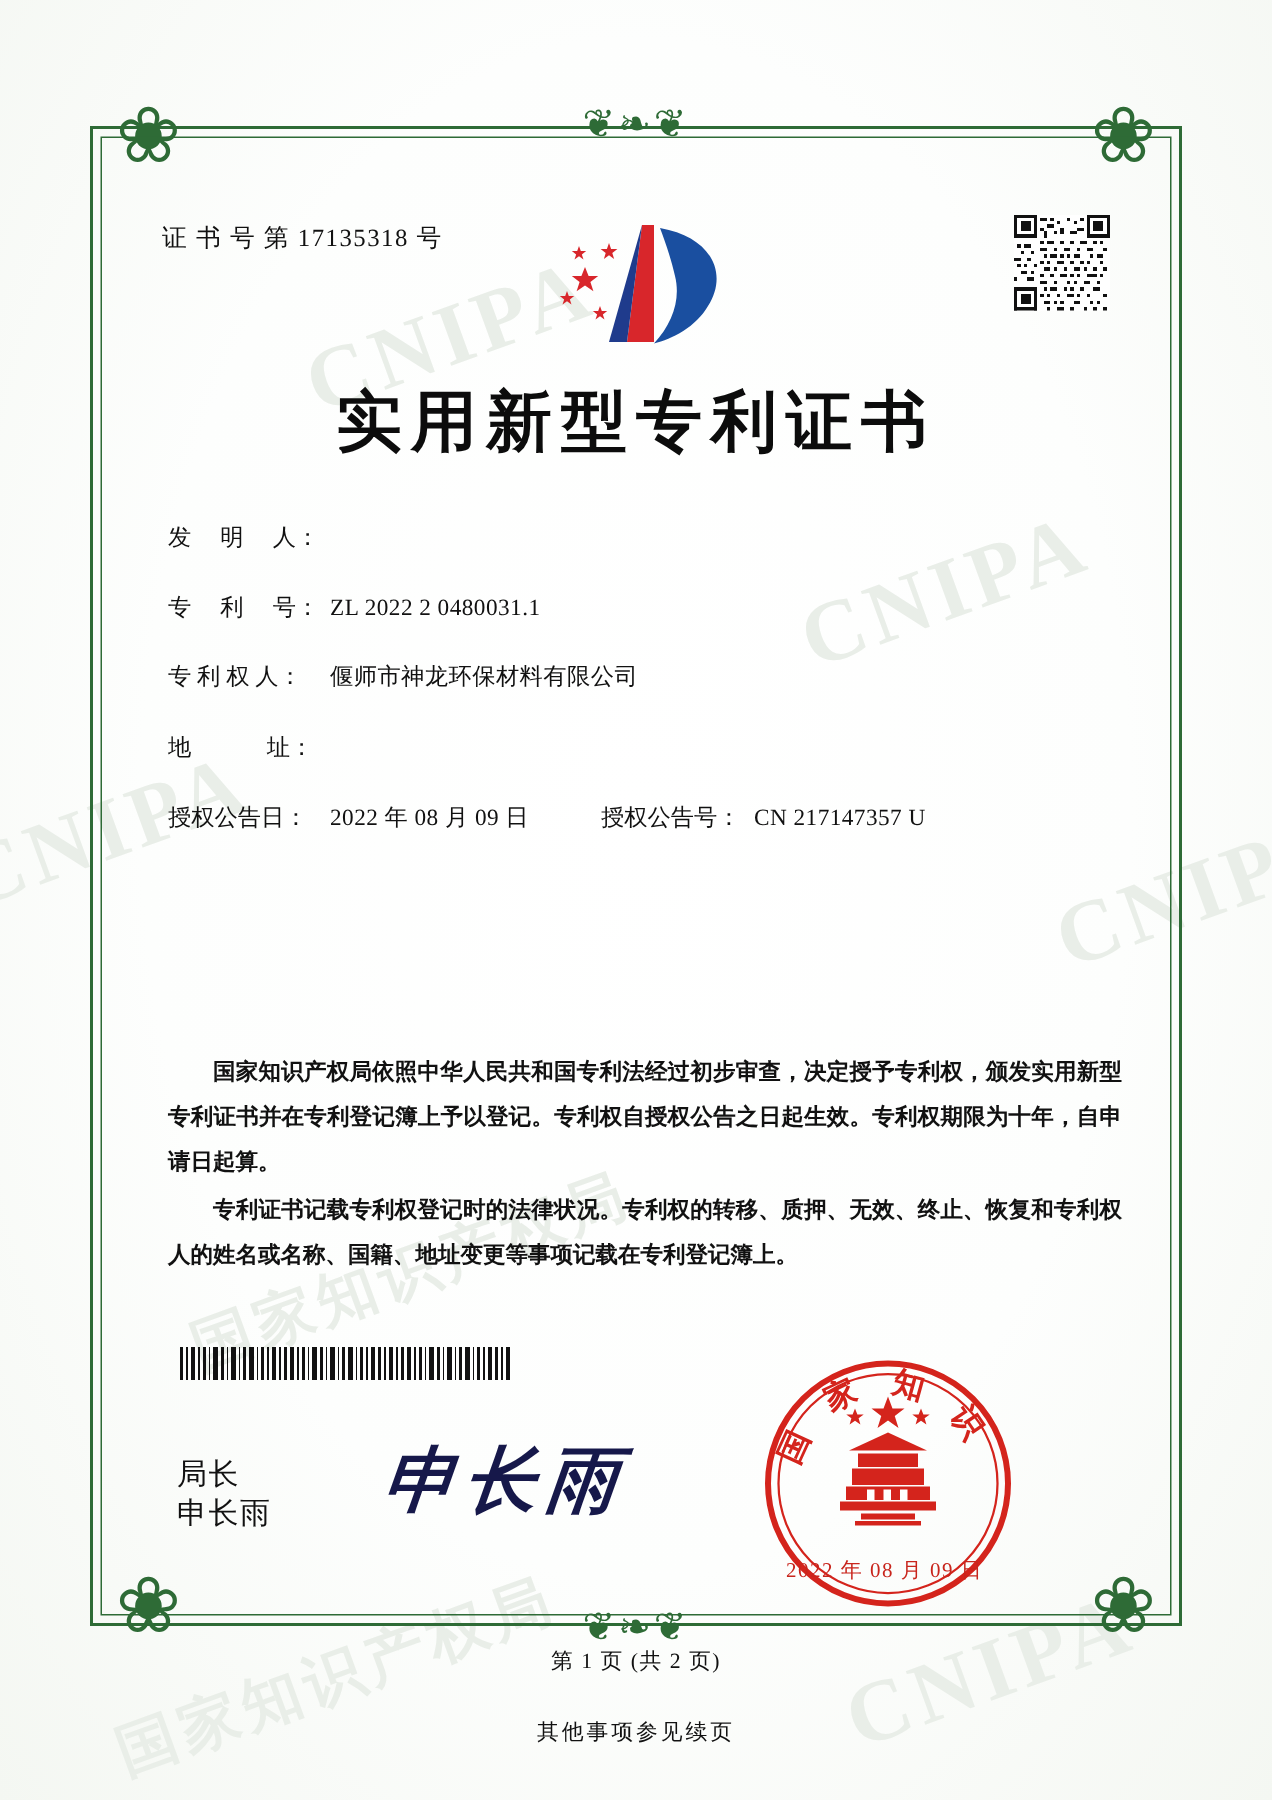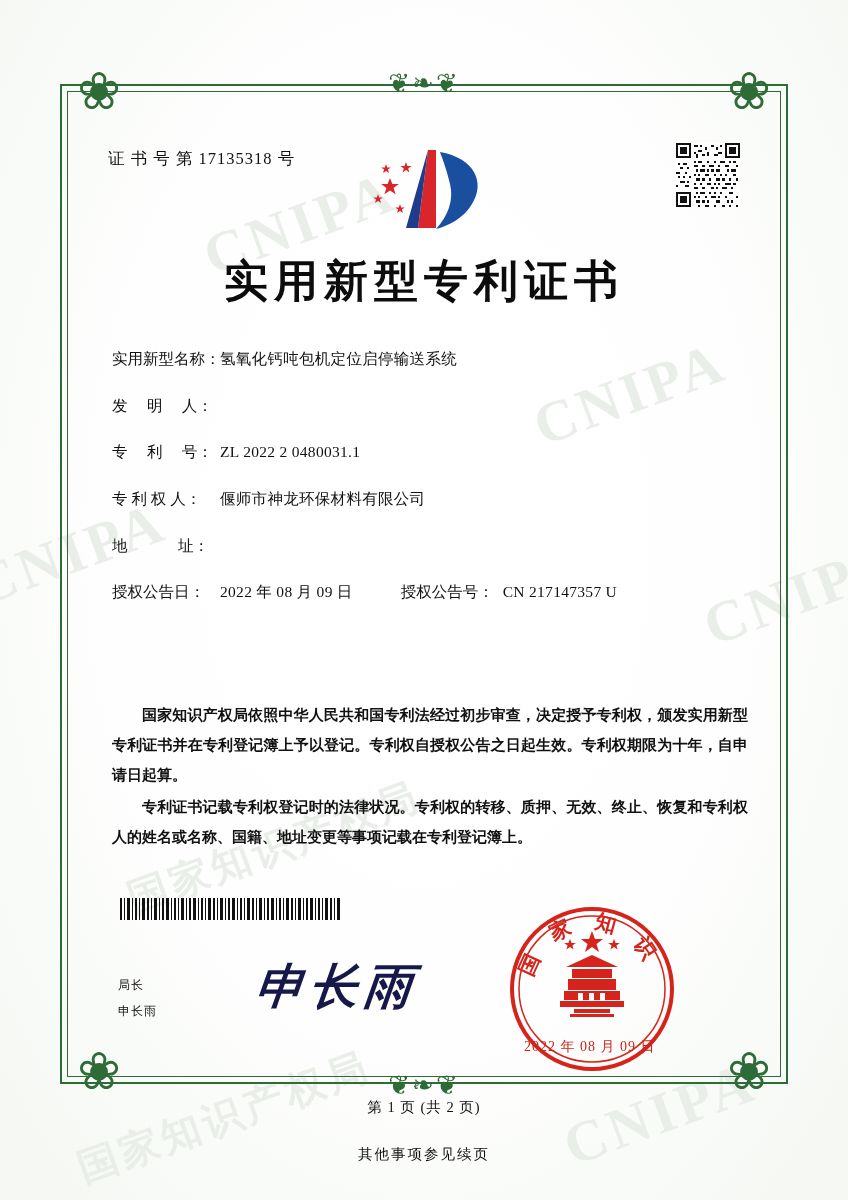--- a/index.html
+++ b/index.html
@@ -103,21 +103,21 @@
 
   
   #barcode{
     position:absolute;left:120px;top:898px;
     width:220px;height:22px;
   }
 
   
   #sig-label{
     position:absolute;left:118px;top:972px;
-    font-size:12px;line-height:26px;color:#111;letter-spacing:1px;
+    font-size:20px;line-height:26px;color:#111;letter-spacing:1px;font-family:Liberation Mono, monospace;
   }
   #sig-script{
     position:absolute;left:256px;top:955px;
     font-size:48px;color:#16184a;
     font-family:"Liberation Serif", serif;
     font-style:italic;font-weight:bold;
     letter-spacing:6px;
     transform:skewX(-6deg);
   }
 
@@ -301,24 +301,20 @@
       <polygon points="42,22 43.2,25.4 46.8,25.4 43.9,27.6 45,31 42,28.9 39,31 40.1,27.6 37.2,25.4 40.8,25.4"></polygon>
       <polygon points="34,52 35.2,55.4 38.8,55.4 35.9,57.6 37,61 34,58.9 31,61 32.1,57.6 29.2,55.4 32.8,55.4"></polygon>
       <polygon points="56,62 57.2,65.4 60.8,65.4 57.9,67.6 59,71 56,68.9 53,71 54.1,67.6 51.2,65.4 54.8,65.4"></polygon>
     </g>
   </svg>
 
   <div id="maintitle">实用新型专利证书</div>
 
   <div id="fields">
     <div class="row">
-      <span class="lbl">实用新型名称：</span>
-      <span class="val">氢氧化钙吨包机定位启停输送系统</span>
-    </div>
-    <div class="row">
       <span class="lbl">发　 明　 人：</span>
     </div>
     <div class="row">
       <span class="lbl">专　 利　 号：</span>
       <span class="val">ZL 2022 2 0480031.1</span>
     </div>
     <div class="row">
       <span class="lbl">专 利 权 人：</span>
       <span class="val">偃师市神龙环保材料有限公司</span>
     </div>

